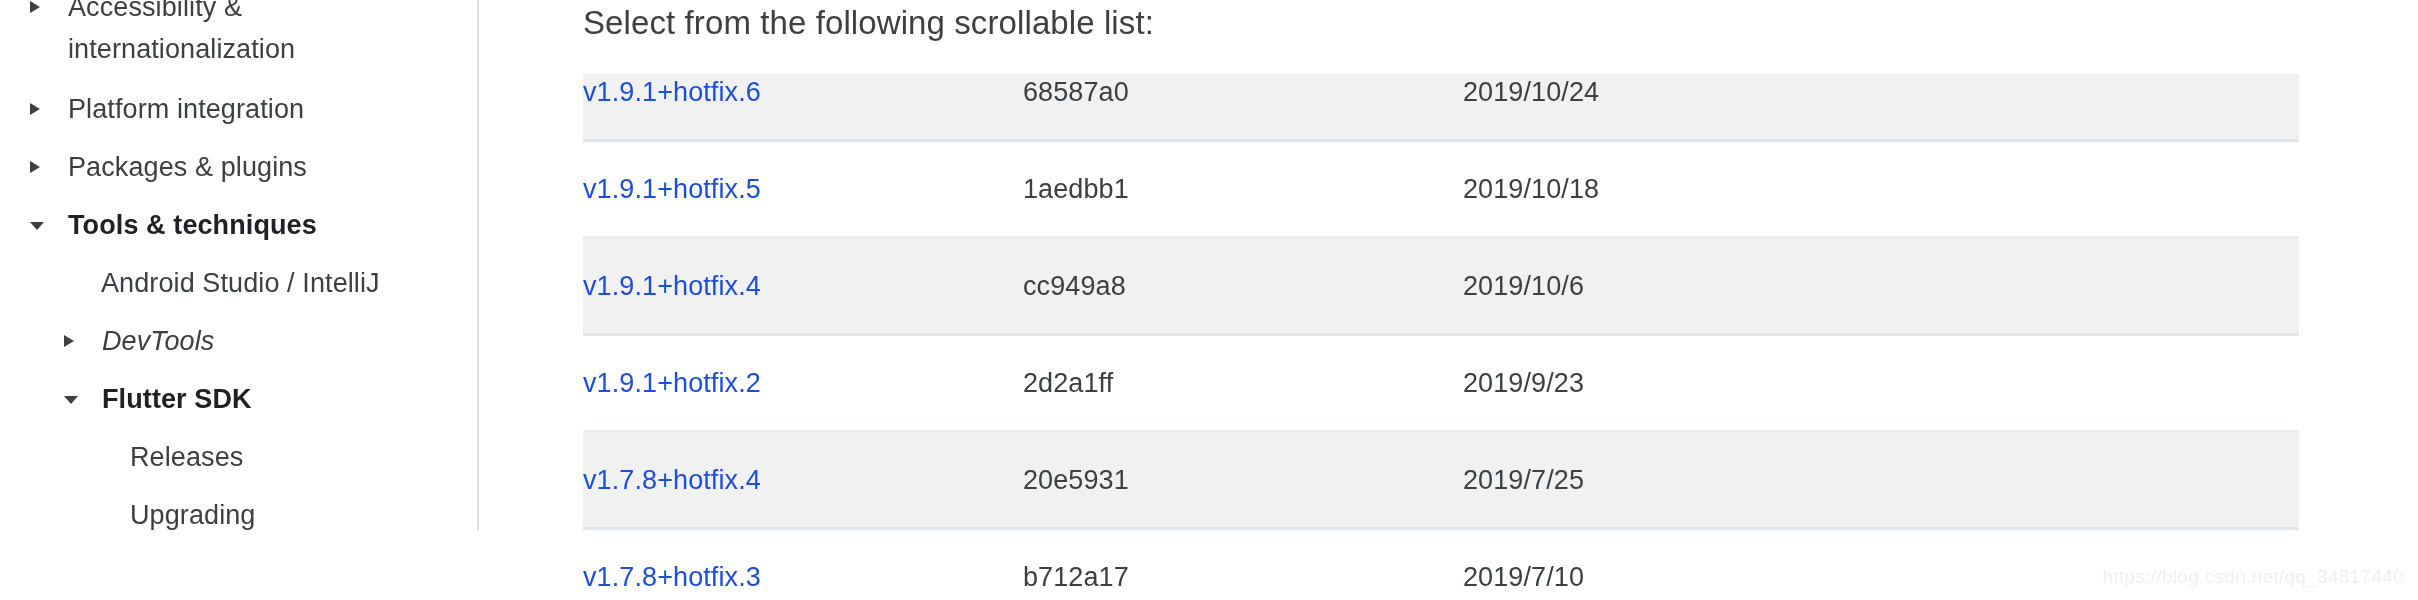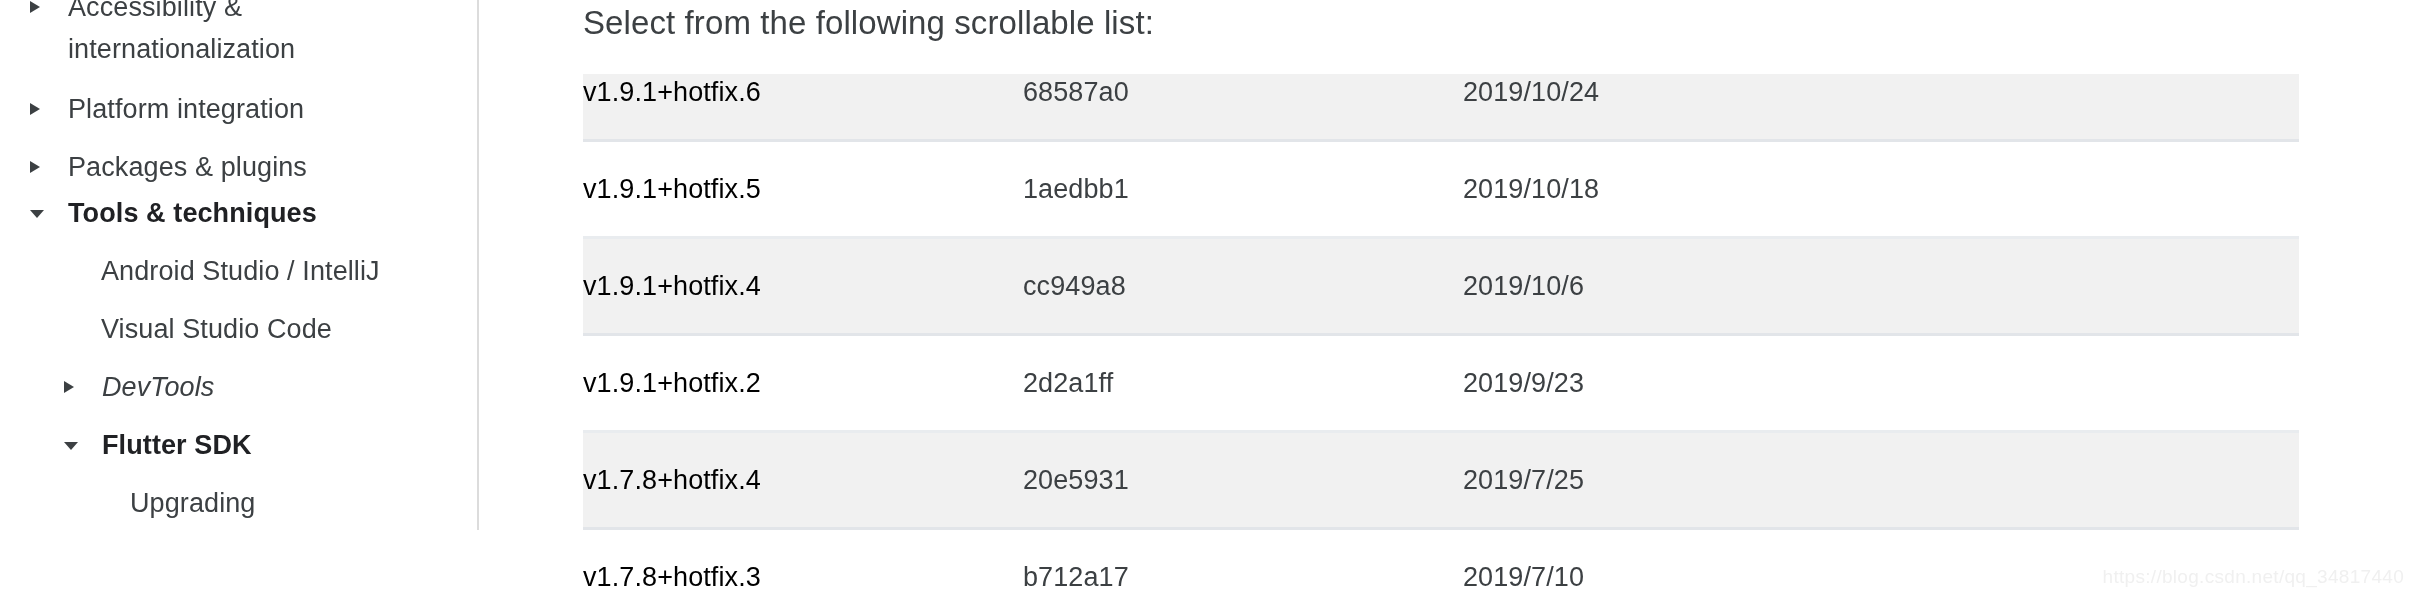--- a/index.html
+++ b/index.html
@@ -75,21 +75,21 @@
 
   
   .depth2 { padding-left: 130px; }
   .depth2 .label { padding-left: 0; }
 
   .nav-item.bold .label { font-weight: 700; color: #202124; }
 
   .row-accessibility { margin-top: -14px; }
   .row-platform      { margin-top: 18px; }
   .row-packages      { margin-top: 16px; }
-  .row-tools         { margin-top: 4px; }
+  .row-tools         { margin-top: 16px; }
   .row-androidstudio { margin-top: 16px; }
   .row-vscode        { margin-top: 16px; }
   .row-devtools      { margin-top: 16px; font-style: italic; }
   .row-fluttersdk    { margin-top: 16px; }
   .row-upgrading     { margin-top: 16px; }
   .row-releases      { margin-top: 16px; }
 
   
   .main {
     flex: 1;
@@ -132,21 +132,21 @@
     background: #f1f1f1;
     border-bottom: 3px solid #e2e5e9;
     border-top: 3px solid #e9ecef;
   }
   td.c-version { width: 440px; padding-left: 14px; }
   td.c-hash    { width: 440px; }
   td.c-date    { width: 480px; }
   td.c-pad     { width: 356px; }
 
   a.version-link {
-    color: #000000;
+    color: #1d4ed8;
     text-decoration: none;
     cursor: pointer;
   }
 
   
   .watermark {
     position: absolute;
     right: 14px;
     bottom: 12px;
     font-size: 19px;
@@ -198,48 +198,45 @@
               <polygon points="2,5 16,5 9,13" fill="#3c4043"></polygon>
             </svg>
         </span>
         <span class="label">Tools &amp; techniques</span>
       </li>
 
       <li class="nav-item depth1 noCaret row-androidstudio">
         <span class="label">Android Studio / IntelliJ</span>
       </li>
 
-      <li class="nav-item depth1 noCaret row-vscode">
-        <span class="label">Visual Studio Code</span>
-      </li>
 
       <li class="nav-item depth1 row-devtools">
         <span class="caret">
           <svg width="14" height="16" viewBox="0 0 14 16">
               <polygon points="2,2 12,8 2,14" fill="#3c4043"></polygon>
             </svg>
         </span>
         <span class="label">DevTools</span>
       </li>
 
       <li class="nav-item depth1 bold row-fluttersdk">
         <span class="caret">
           <svg width="18" height="16" viewBox="0 0 18 16">
               <polygon points="2,5 16,5 9,13" fill="#3c4043"></polygon>
             </svg>
         </span>
         <span class="label">Flutter SDK</span>
       </li>
 
+      <li class="nav-item depth2 row-releases">
+        <span class="label">Releases</span>
+      </li>
+
       <li class="nav-item depth2 row-upgrading">
         <span class="label">Upgrading</span>
-      </li>
-
-      <li class="nav-item depth2 row-releases">
-        <span class="label">Releases</span>
       </li>
 
     </ul>
   </nav>
 
   <main class="main">
 
     <p class="intro">Select from the following scrollable list:</p>
 
     <div class="scroll-window">

